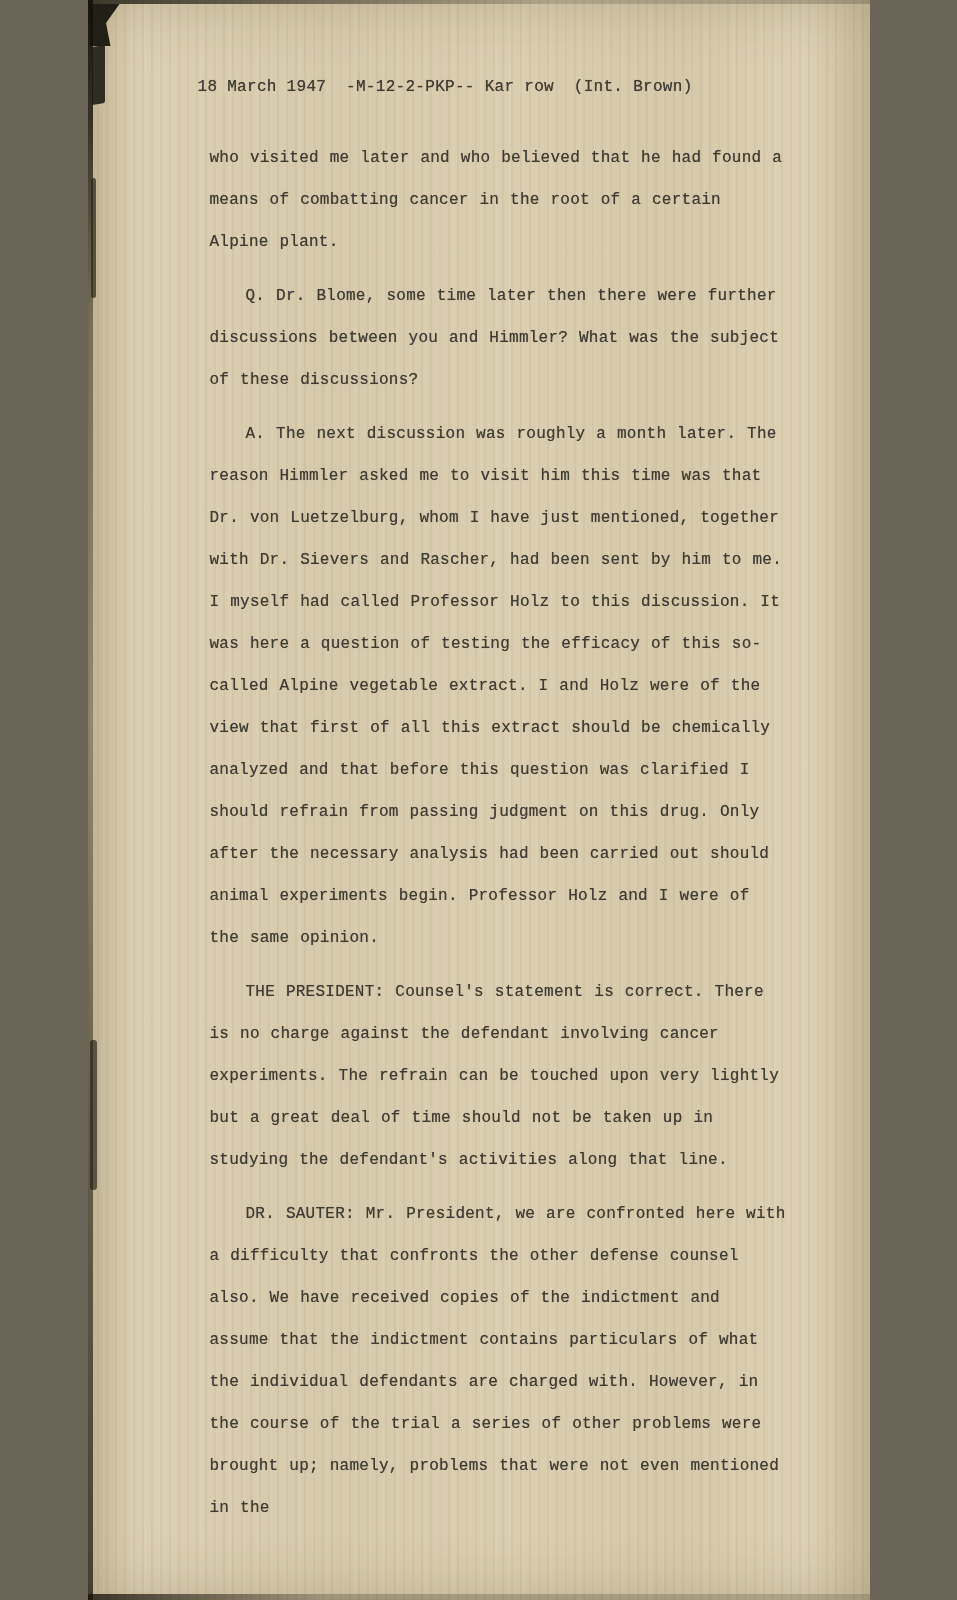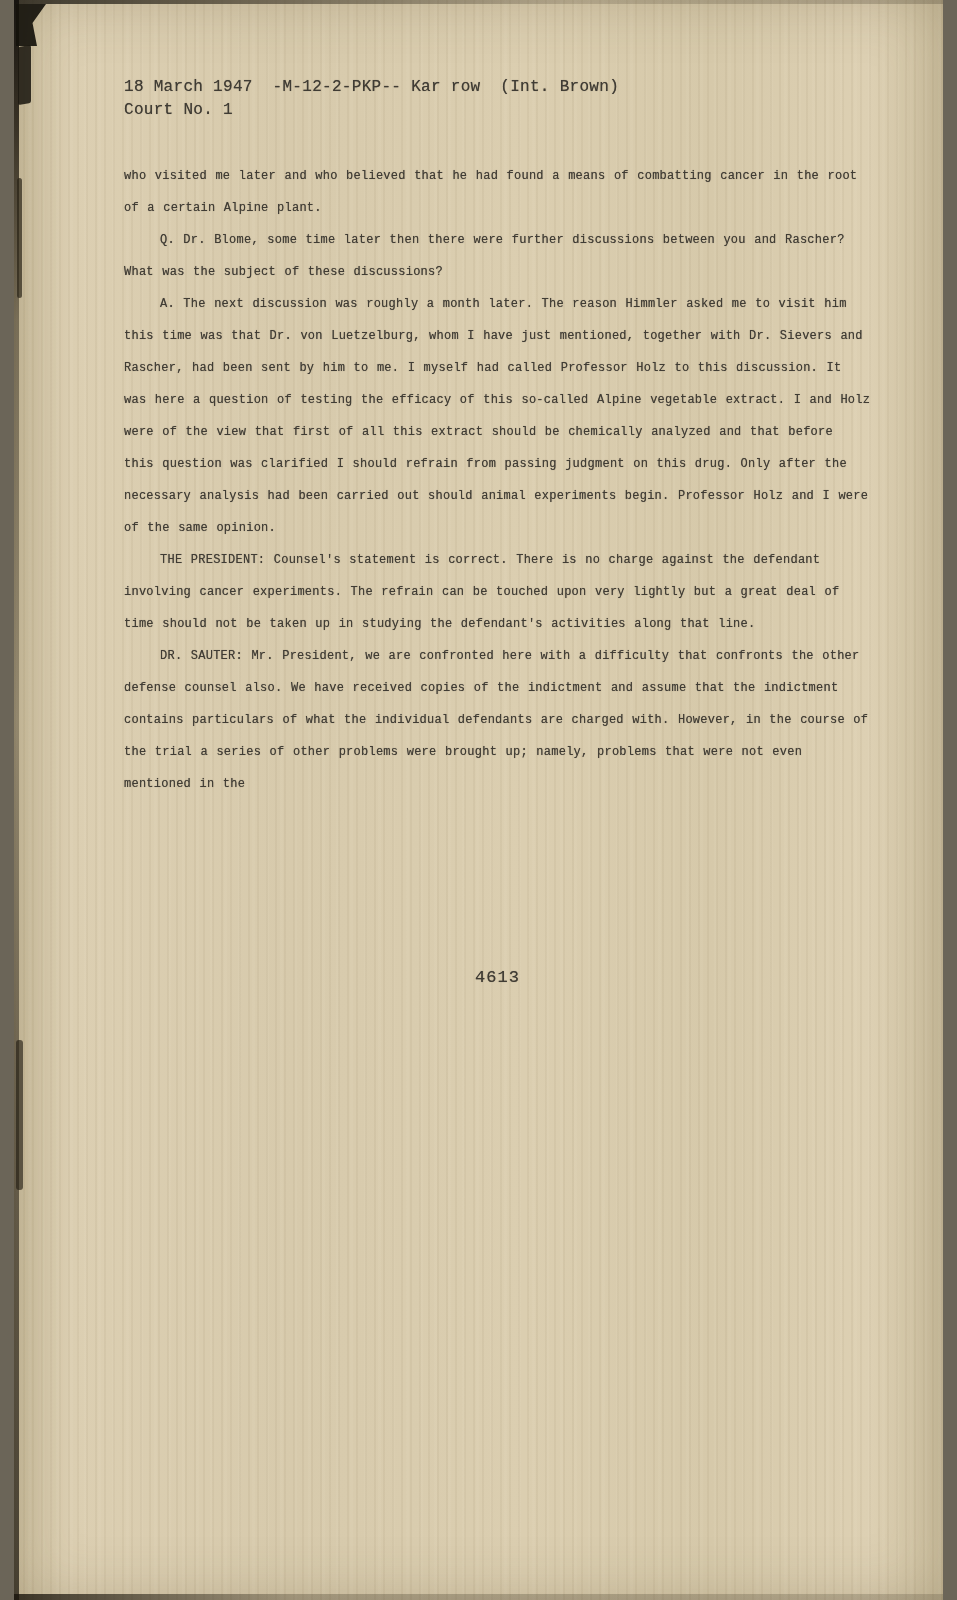--- a/index.html
+++ b/index.html
@@ -2,21 +2,21 @@
 <html><head>
 <meta charset="utf-8">
 <style>
   html, body {
     margin: 0;
     padding: 0;
     background: #6b6558;
   }
   .page {
     position: relative;
-    width: 929px;
+    width: 782px;
     height: 1600px;
     margin: 0 auto;
     overflow: hidden;
     background:
       repeating-linear-gradient(90deg,
         rgba(125,105,70,0.07) 0px, rgba(125,105,70,0.07) 2px,
         rgba(0,0,0,0) 2px, rgba(0,0,0,0) 9px),
       repeating-linear-gradient(90deg,
         rgba(255,250,230,0.05) 0px, rgba(255,250,230,0.05) 3px,
         rgba(0,0,0,0) 3px, rgba(0,0,0,0) 14px),
@@ -79,23 +79,23 @@
     font-size: 16px;
     line-height: 23px;
     letter-spacing: 0.3px;
     white-space: pre;
     text-shadow: 0 0 0.7px rgba(64,60,52,0.75);
   }
   .body-text {
     margin-top: 38px;
   }
   .para {
-    margin: 0;
-    font-size: 12px;
-    line-height: 32px;
+    margin: 12px;
+    font-size: 16px;
+    line-height: 42px;
     letter-spacing: 0.25px;
     text-shadow: 0 0 0.7px rgba(64,60,52,0.7);
     word-spacing: 1px;
   }
   .para.indent {
     text-indent: 36px;
   }
   .page-number {
     margin-top: 168px;
     text-align: center;
@@ -114,26 +114,25 @@
   <div class="mark-corner"></div>
   <div class="mark-left-a"></div>
   <div class="mark-left-b"></div>
   <div class="mark-left-c"></div>
   <div class="mark-bottom"></div>
 
   <div class="content">
 
     <div class="document-header">
       <div class="header-line">18 March 1947  -M-12-2-PKP-- Kar row  (Int. Brown)</div>
-      <div class="header-line">Court No. 1</div>
     </div>
 
     <div class="body-text">
         <p class="para">who visited me later and who believed that he had found a means of combatting cancer in the root of a certain Alpine plant.</p>
-        <p class="para indent">Q. Dr. Blome, some time later then there were further discussions between you and Rascher? What was the subject of these discussions?</p>
+        <p class="para indent">Q. Dr. Blome, some time later then there were further discussions between you and Himmler? What was the subject of these discussions?</p>
         <p class="para indent">A. The next discussion was roughly a month later. The reason Himmler asked me to visit him this time was that Dr. von Luetzelburg, whom I have just mentioned, together with Dr. Sievers and Rascher, had been sent by him to me. I myself had called Professor Holz to this discussion. It was here a question of testing the efficacy of this so-called Alpine vegetable extract. I and Holz were of the view that first of all this extract should be chemically analyzed and that before this question was clarified I should refrain from passing judgment on this drug. Only after the necessary analysis had been carried out should animal experiments begin. Professor Holz and I were of the same opinion.</p>
         <p class="para indent">THE PRESIDENT:  Counsel's statement is correct. There is no charge against the defendant involving cancer experiments. The refrain can be touched upon very lightly but a great deal of time should not be taken up in studying the defendant's activities along that line.</p>
         <p class="para indent">DR. SAUTER:  Mr. President, we are confronted here with a difficulty that confronts the other defense counsel also. We have received copies of the indictment and assume that the indictment contains particulars of what the individual defendants are charged with. However, in the course of the trial a series of other problems were brought up; namely, problems that were not even mentioned in the</p>
       </div>
 
     <div class="page-number">4613</div>
 
   </div>
 </div>
 

